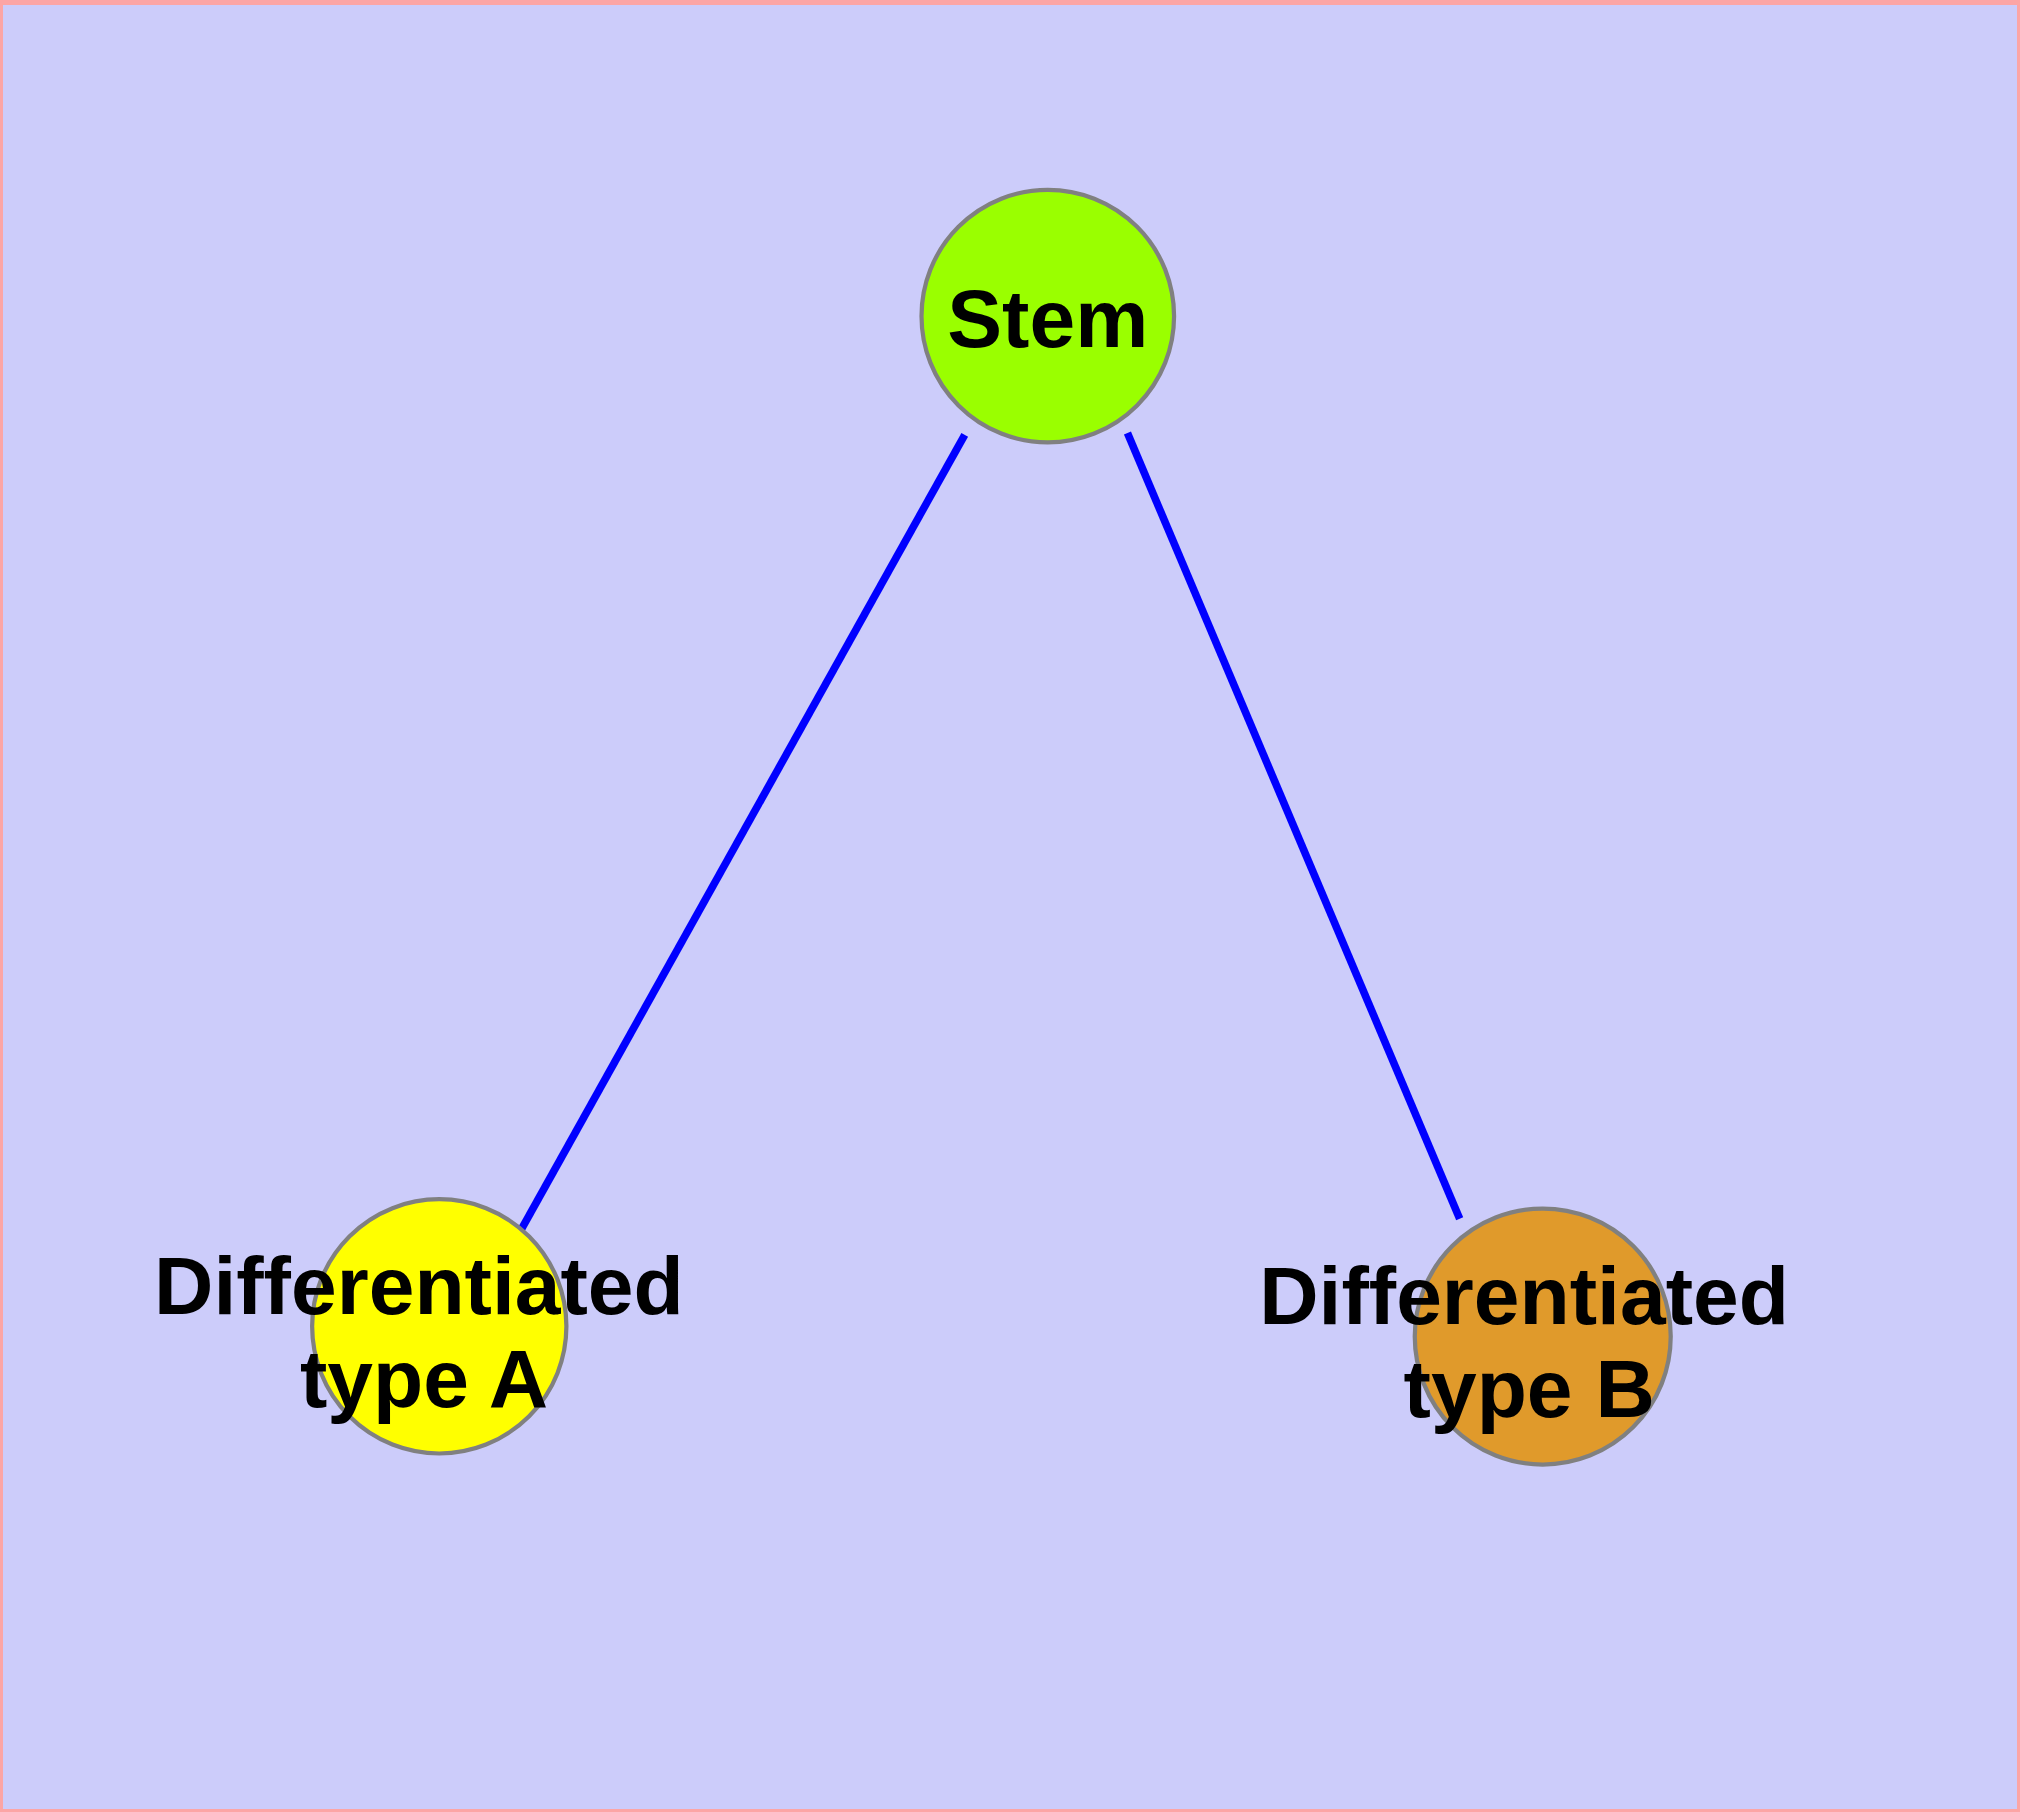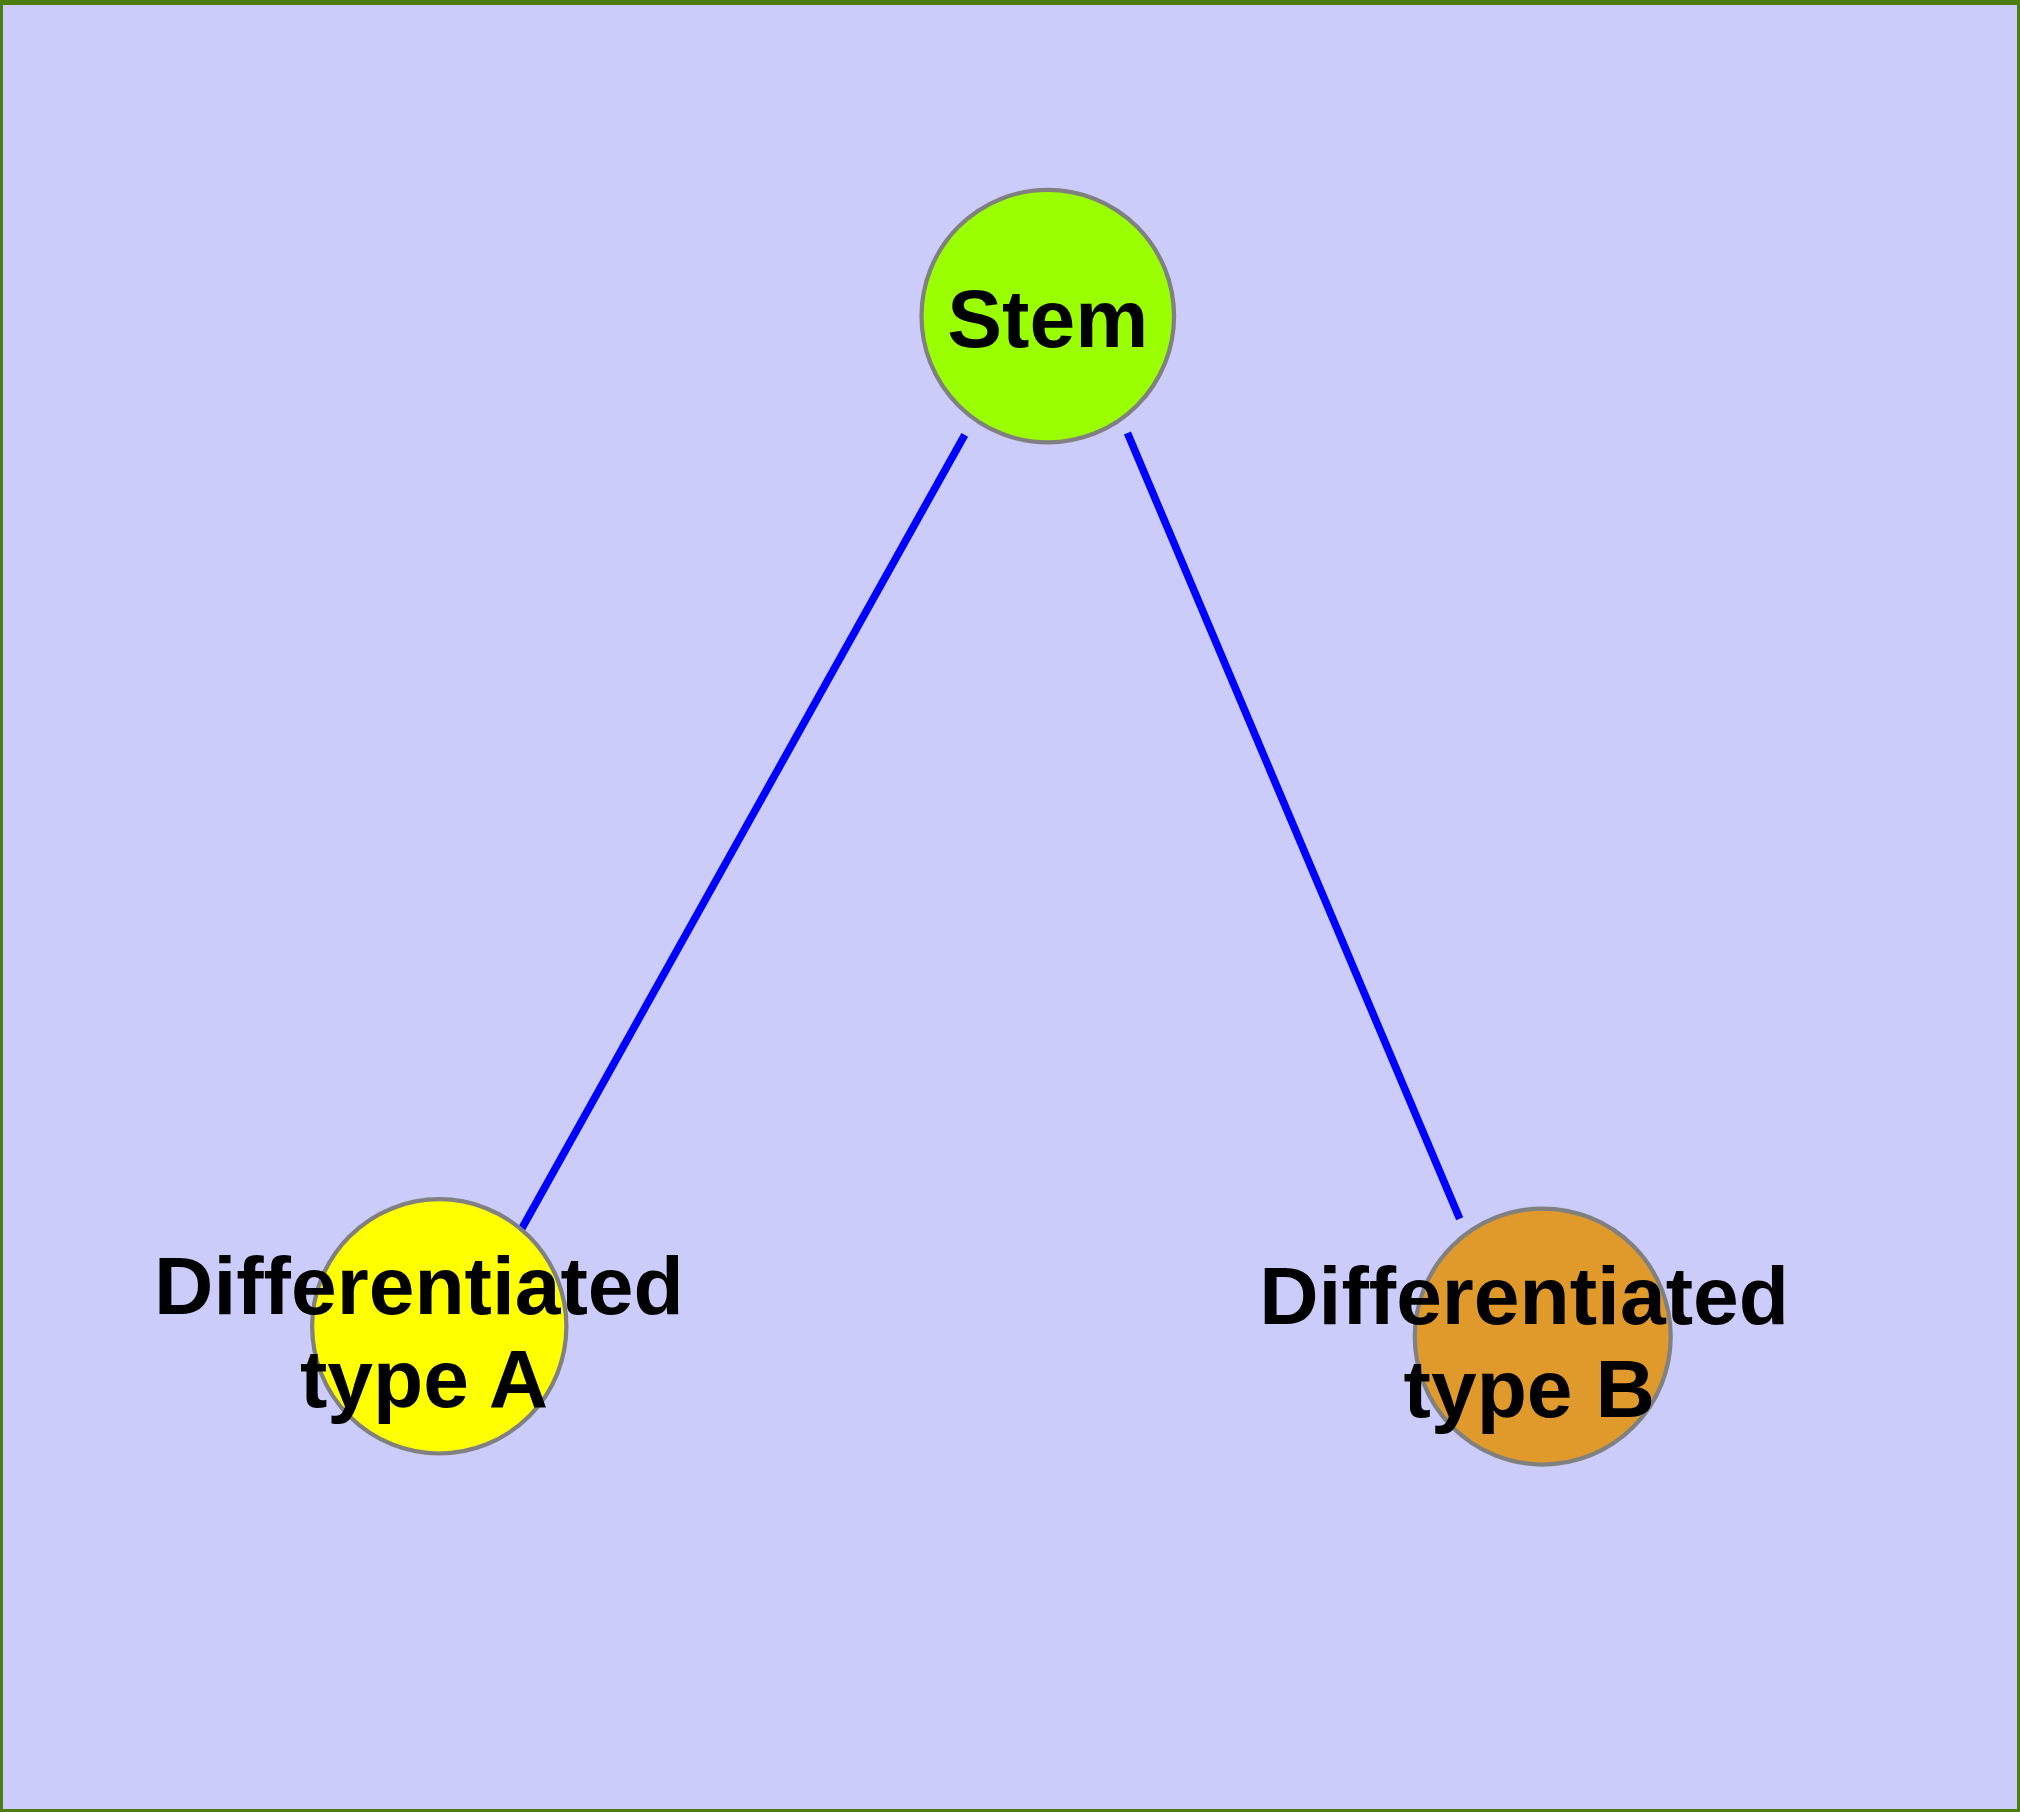--- a/index.html
+++ b/index.html
@@ -4,21 +4,21 @@
 <style>
   html, body {
     margin: 0;
     padding: 0;
     background: #ffffff;
   }
   #canvas {
     position: relative;
     width: 2021px;
     height: 1812px;
-    background: #4d7c0f;
+    background: #fca5a5;
     overflow: hidden;
     font-family: "Liberation Sans", sans-serif;
   }
   #plot-area {
     position: absolute;
     left: 3.4px;
     top: 5.1px;
     width: 2014px;
     height: 1804px;
     background: #ccccfa;

